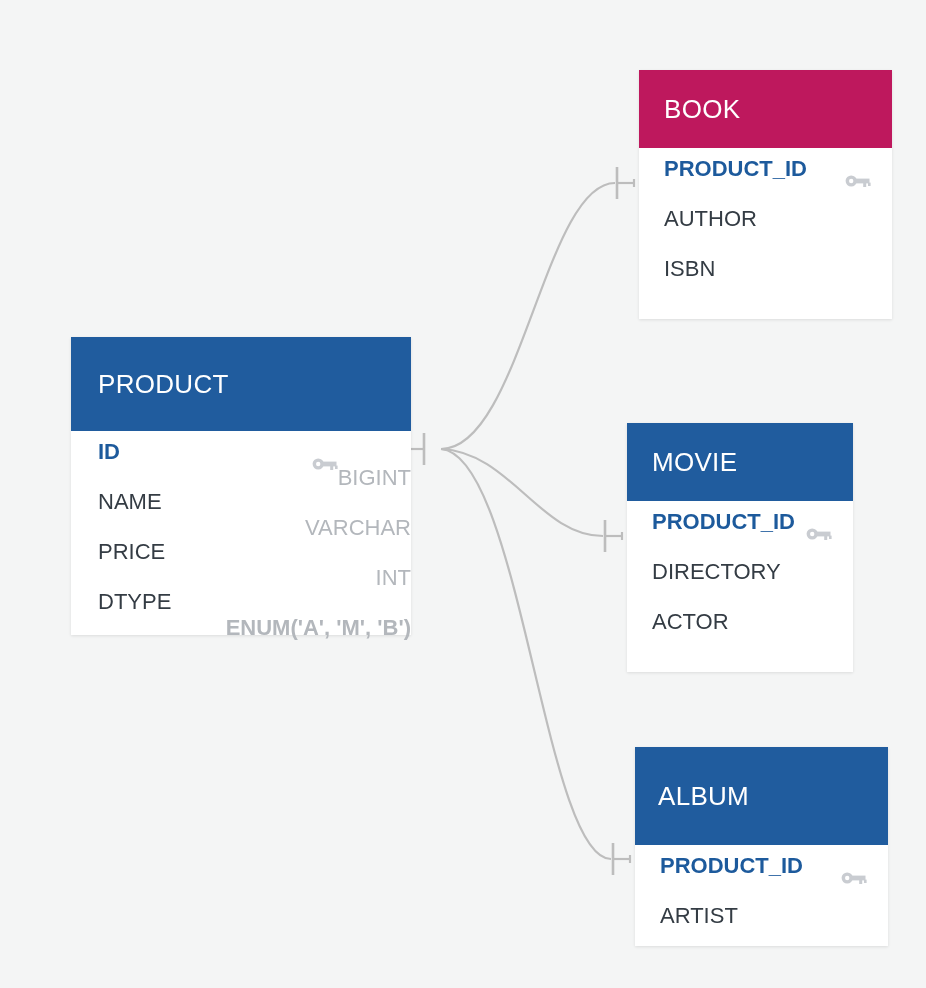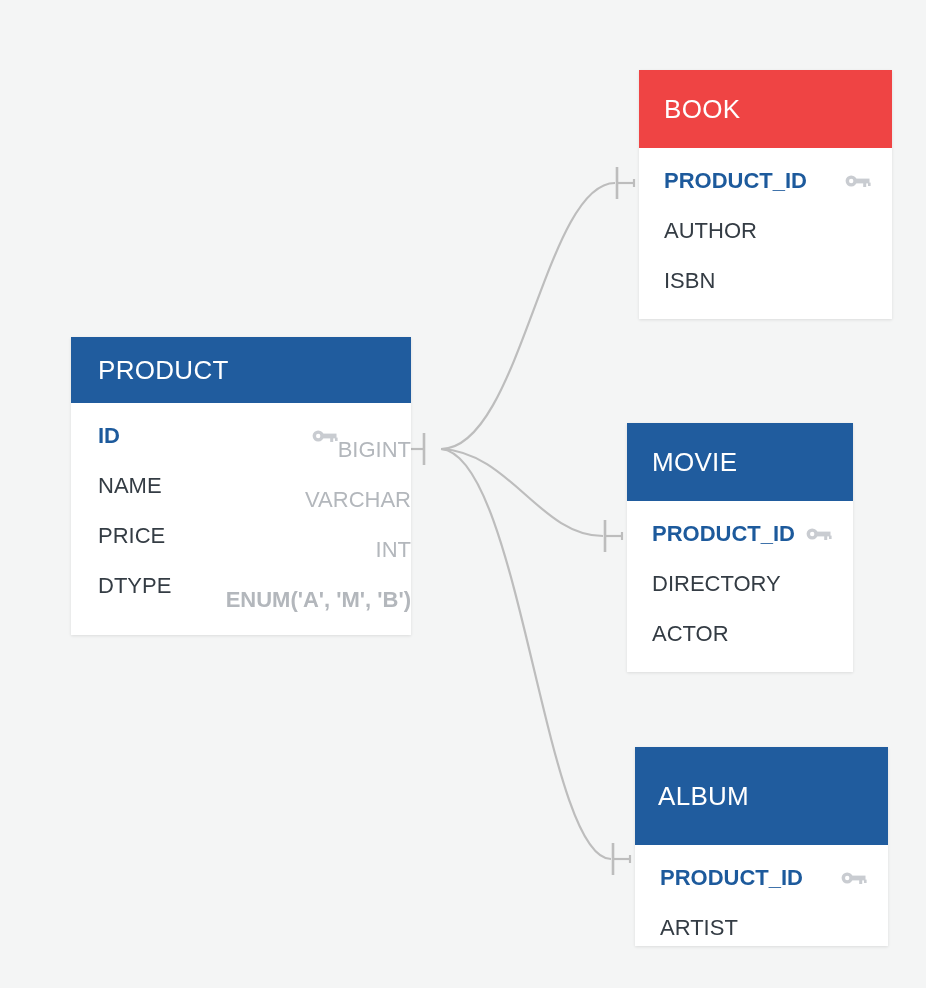--- a/index.html
+++ b/index.html
@@ -45,21 +45,20 @@
     align-items: center;
     box-sizing: border-box;
   }
   .entity-body {
     box-sizing: border-box;
     padding-top: 8px;
     padding-bottom: 12px;
   }
   .attr-row {
     display: flex;
-    align-items: center;
     justify-content: space-between;
     box-sizing: border-box;
     height: 50px;
     white-space: nowrap;
   }
   .attr-name {
     font-size: 22px;
     color: #343c44;
     font-weight: 400;
   }
@@ -109,21 +108,21 @@
         <line x1="605" y1="536" x2="622" y2="536" stroke="#bdbdbd" stroke-width="2.2"></line>
         <line x1="622" y1="532" x2="622" y2="540" stroke="#bdbdbd" stroke-width="2.2"></line>
       </g>
       <g>
         <line x1="613" y1="843" x2="613" y2="875" stroke="#bdbdbd" stroke-width="2.6"></line>
         <line x1="613" y1="859" x2="630" y2="859" stroke="#bdbdbd" stroke-width="2.2"></line>
         <line x1="630" y1="855" x2="630" y2="863" stroke="#bdbdbd" stroke-width="2.2"></line>
       </g>
     </svg>
 <div class="entity" style="left: 71px; top: 337px; width: 340px; height: 298px;">
-      <div class="entity-header" style="height: 66px; padding-left: 27px; background: rgb(32, 92, 158);">PRODUCT</div>
+      <div class="entity-header" style="height: 94px; padding-left: 27px; background: rgb(32, 92, 158);">PRODUCT</div>
       <div class="entity-body" style="padding-left: 27px; ">
         <div class="attr-row pk">
           <span class="attr-name">ID</span>
           <span class="attr-right">
             <span class="key-icon">
               <svg viewBox="0 0 26 16" width="26" height="16" aria-hidden="true">
                 <circle cx="6.2" cy="8" r="5.6" fill="#c9ccd1"></circle>
                 <circle cx="6.2" cy="8" r="2.2" fill="#ffffff"></circle>
                 <rect x="9.5" y="5.6" width="15" height="4.8" fill="#c9ccd1"></rect>
                 <rect x="18.2" y="9.6" width="3" height="4.4" fill="#c9ccd1"></rect>
@@ -147,21 +146,21 @@
         </div>
         <div class="attr-row">
           <span class="attr-name">DTYPE</span>
           <span class="attr-right">
             <span class="attr-type" style="color: rgb(179, 183, 188); font-weight: bold;">ENUM('A', 'M', 'B')</span>
           </span>
         </div>
       </div>
     </div>
     <div class="entity" style="left: 639px; top: 70px; width: 253px; height: 249px;">
-      <div class="entity-header" style="height: 78px; padding-left: 25px; background: #ef4444;">BOOK</div>
+      <div class="entity-header" style="height: 78px; padding-left: 25px; background: #be185d;">BOOK</div>
       <div class="entity-body" style="padding-left: 25px; padding-right: 21px;">
         <div class="attr-row pk">
           <span class="attr-name">PRODUCT_ID</span>
           <span class="attr-right">
             <span class="key-icon">
               <svg viewBox="0 0 26 16" width="26" height="16" aria-hidden="true">
                 <circle cx="6.2" cy="8" r="5.6" fill="#c9ccd1"></circle>
                 <circle cx="6.2" cy="8" r="2.2" fill="#ffffff"></circle>
                 <rect x="9.5" y="5.6" width="15" height="4.8" fill="#c9ccd1"></rect>
                 <rect x="18.2" y="9.6" width="3" height="4.4" fill="#c9ccd1"></rect>

